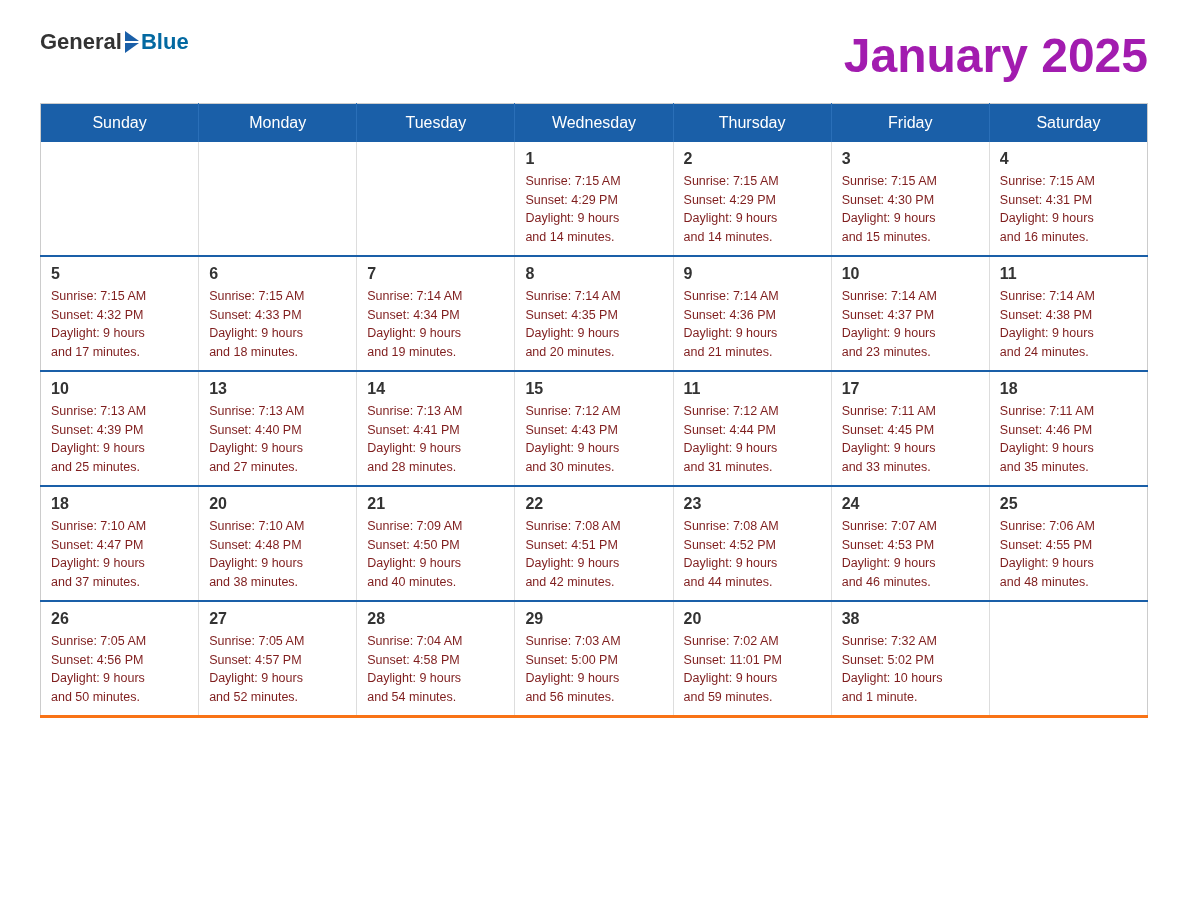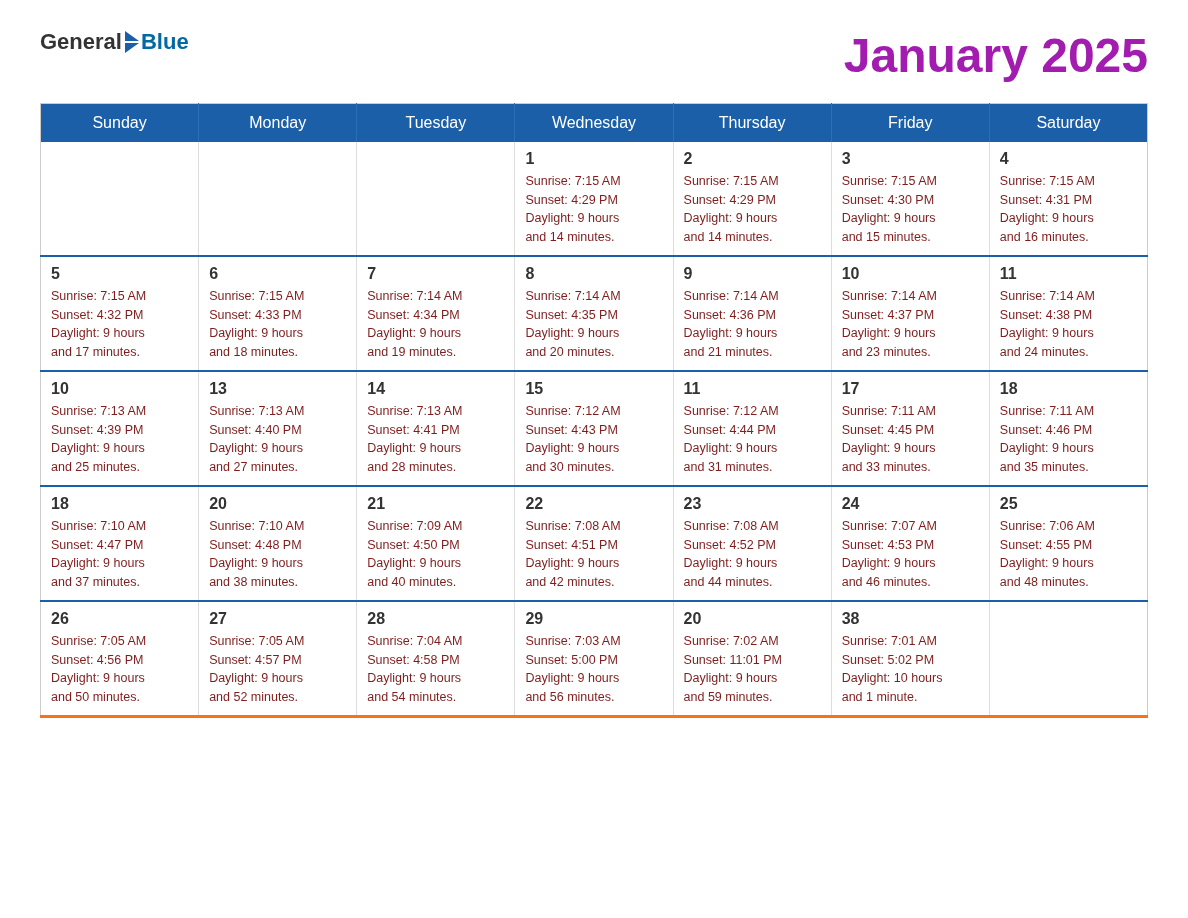--- a/index.html
+++ b/index.html
@@ -344,21 +344,21 @@
         </td>
         <td>
           <span class="day-number">20</span>
           <div class="day-info" style="white-space: pre-line;">Sunrise: 7:02 AM
 Sunset: 11:01 PM
 Daylight: 9 hours
 and 59 minutes.</div>
         </td>
         <td>
           <span class="day-number">38</span>
-          <div class="day-info" style="white-space: pre-line;">Sunrise: 7:01 AM
+          <div class="day-info" style="white-space: pre-line;">Sunrise: 7:32 AM
 Sunset: 5:02 PM
 Daylight: 10 hours
 and 1 minute.</div>
         </td>
         <td class="empty-cell"></td>
       </tr>
     </tbody>
 </table>
 
 </body></html>

